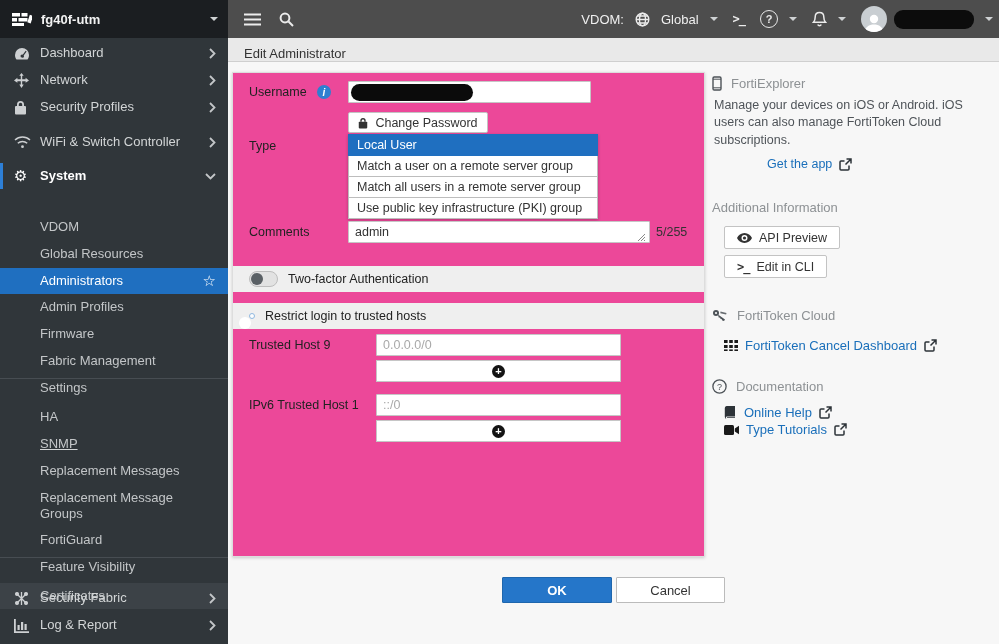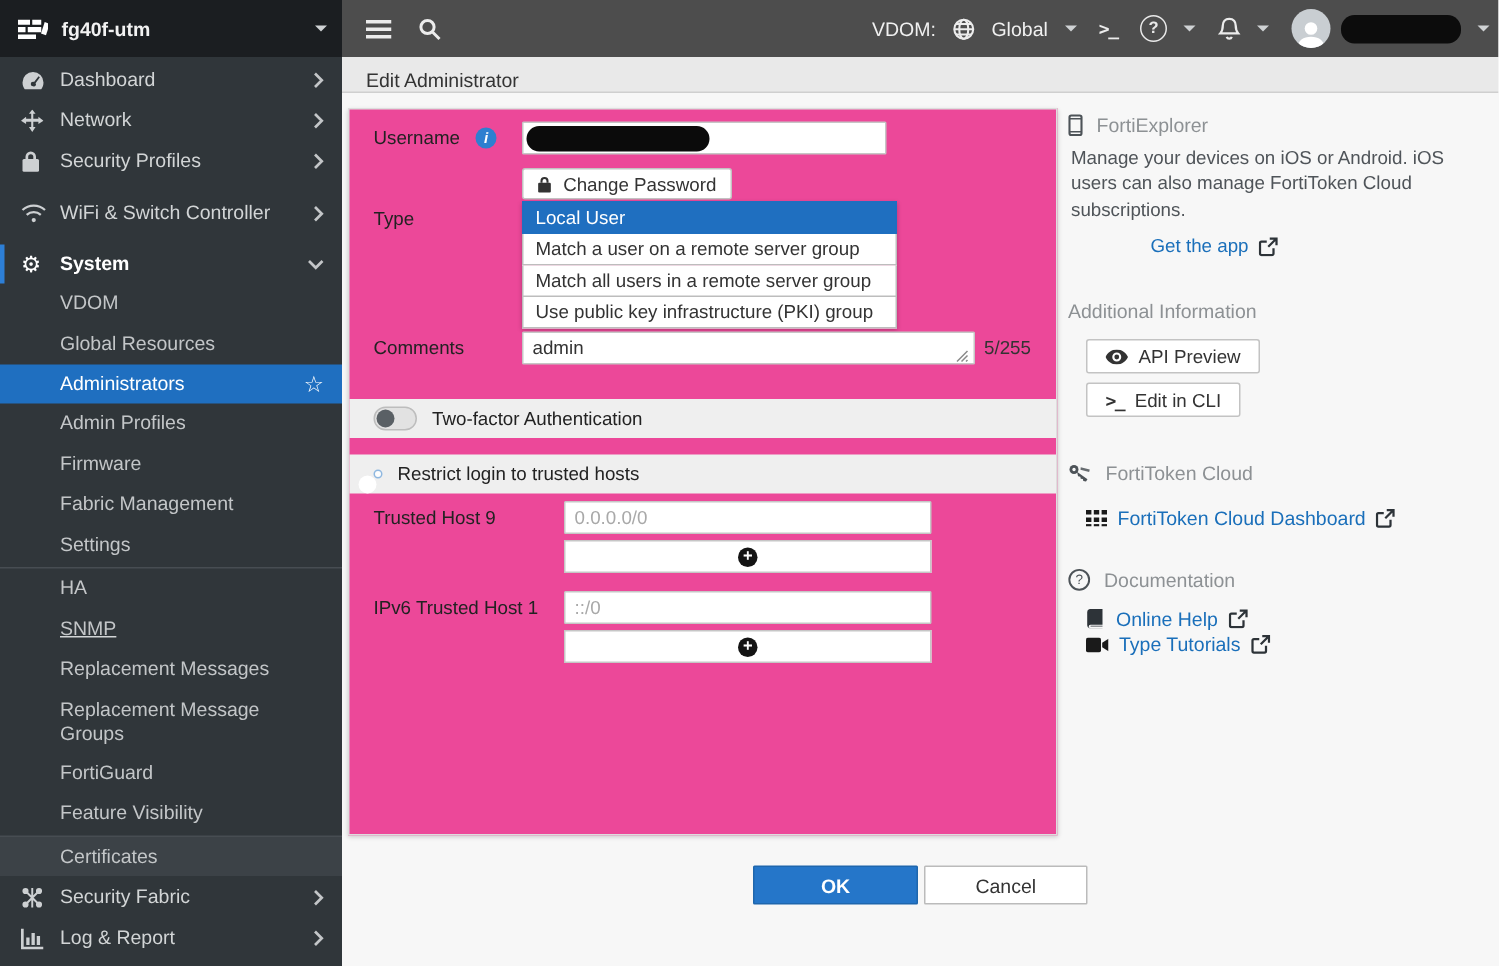--- a/index.html
+++ b/index.html
@@ -22,21 +22,21 @@
   .avatar{width:26px;height:26px;border-radius:50%;background:#c9ced2;display:flex;align-items:flex-end;justify-content:center;overflow:hidden;}
   .redact-user{width:80px;height:19px;background:#0c0c0c;border-radius:9px;margin-left:-4px;}
   .iconbtn{display:flex;align-items:center;gap:11px;cursor:pointer;}
 
   
   .sidebar{left:0;top:38px;width:228px;height:606px;background:#30363a;}
   .side-item{position:absolute;left:0;width:228px;display:flex;align-items:center;box-sizing:border-box;padding:0 12px 0 14px;color:#d2d5d6;cursor:pointer;}
   .side-item .s-icon{width:26px;color:#cdd0d2;flex:none;display:flex;align-items:center;}
   .side-item .s-label{flex:1;line-height:1.25;font-size:13px;}
   .side-item .s-chev{color:#c3c6c8;flex:none;}
-  .side-sub{padding-left:40px;}
+  .side-sub{padding-left:40px;margin-top:25px;}
   .side-sub .s-label{color:#c3c6c8;}
   .sys-active{font-weight:bold;}
   .sys-active .s-label{color:#fff;}
   .sys-bar{position:absolute;left:0;top:0;width:3px;height:100%;background:#2d7fd6;}
   .sel{background:#1f6fc0;}
   .sel .s-label{color:#fff;}
   .star{color:#fff;font-size:15px;flex:none;}
   .side-divider{position:absolute;left:0;width:228px;height:0;border-top:1px solid #474d52;}
   .hovered{background:#3c4247;}
 
@@ -448,21 +448,21 @@
             <rect x="5.2" y="0" width="3.6" height="3"></rect>
             <rect x="10.4" y="0" width="3.6" height="3"></rect>
             <rect x="0" y="5" width="3.6" height="3"></rect>
             <rect x="5.2" y="5" width="3.6" height="3"></rect>
             <rect x="10.4" y="5" width="3.6" height="3"></rect>
             <rect x="0" y="9.4" width="3.6" height="1.6"></rect>
             <rect x="5.2" y="9.4" width="3.6" height="1.6"></rect>
             <rect x="10.4" y="9.4" width="3.6" height="1.6"></rect>
           </svg>
       </span>
-      <span class="link-text" style="font-size:13px;">FortiToken Cloud Dashboard</span>
+      <span class="link-text" style="font-size:13px;">FortiToken Cancel Dashboard</span>
       <span class="licon">
         <svg width="13" height="13" viewBox="0 0 13 13" fill="none" stroke="#2d3338" stroke-width="1.5">
             <path d="M10 7.5V11a1 1 0 0 1-1 1H2a1 1 0 0 1-1-1V4a1 1 0 0 1 1-1h3.5"></path>
             <path d="M7.5 1H12v4.5M12 1L6.5 6.5"></path>
           </svg>
       </span>
     </div>
 
     <div class="rp-h" style="top:317px;">
       <span class="hicon">

